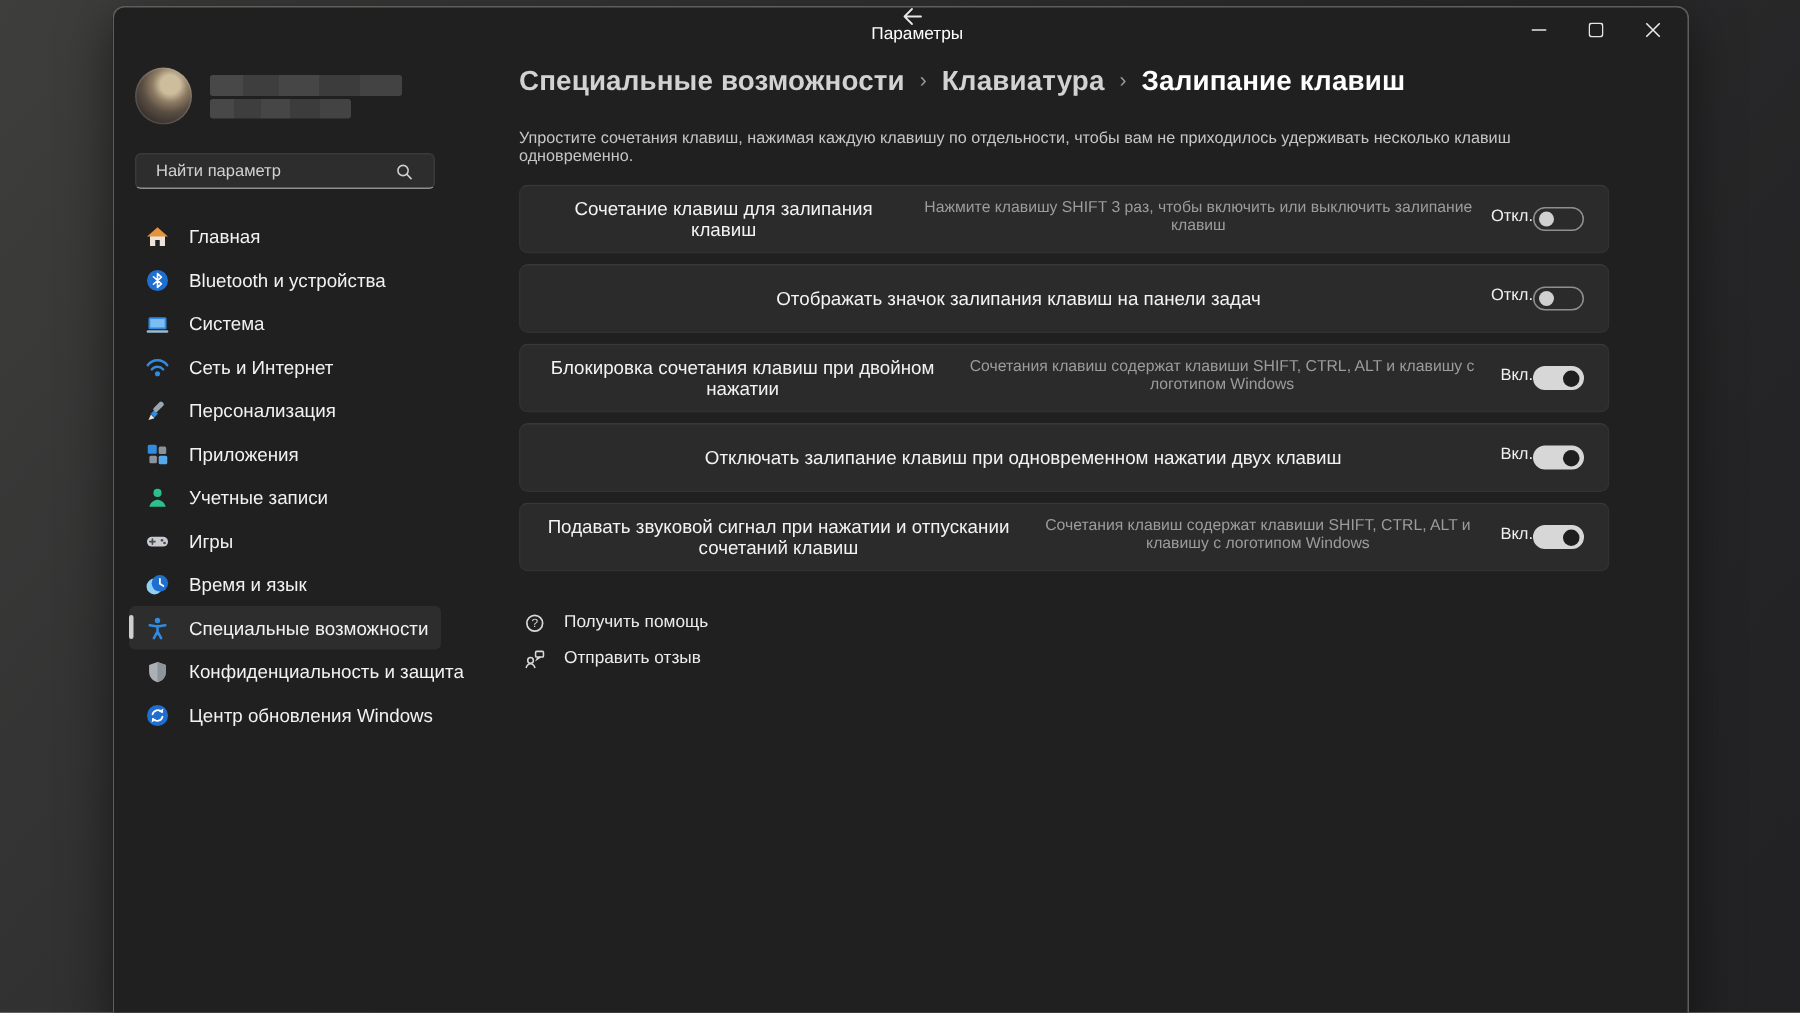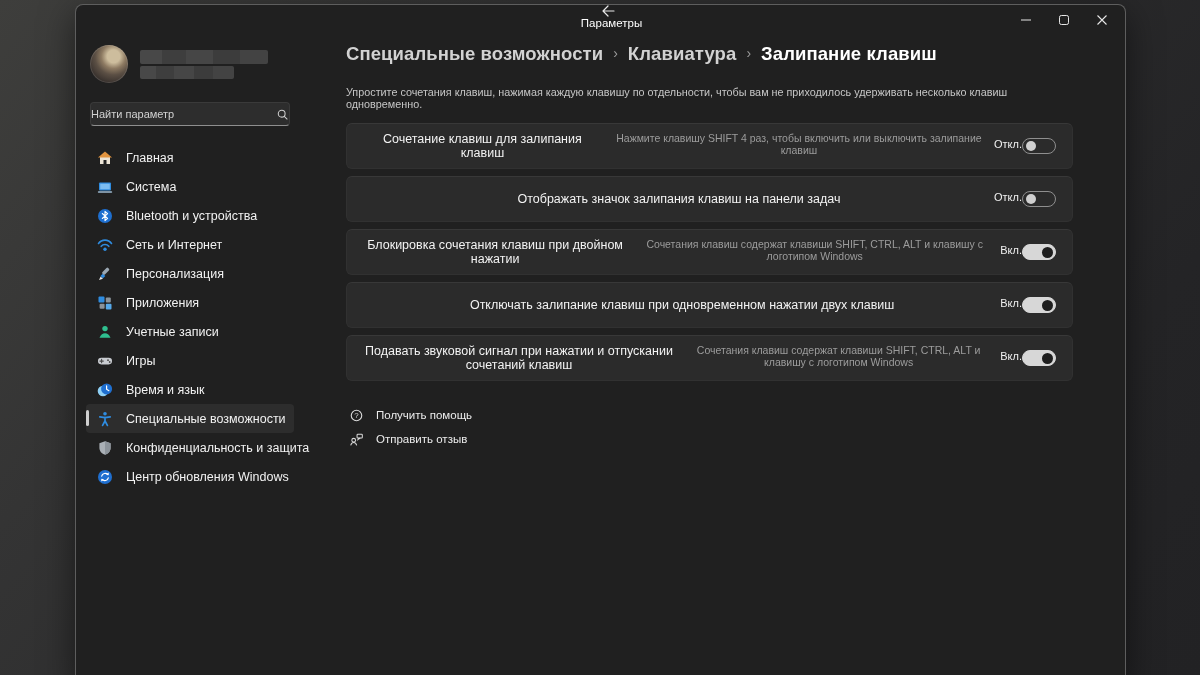--- a/index.html
+++ b/index.html
@@ -29,21 +29,21 @@
     box-shadow:inset 0 0 0 1px rgba(255,255,255,0.12);
   }
   .name-redact { margin-left:12px; }
   .nr-row { border-radius:2px; filter:blur(0.3px);
     background:linear-gradient(90deg,#484848 0 17%,#3e3e3e 17% 36%,#464646 36% 57%,#3c3c3c 57% 78%,#434343 78% 100%); }
   .nr-row.r1 { width:128px; height:14px; }
   .nr-row.r2 { width:94px; height:13px; margin-top:2px; }
   .search-box {
     position:absolute; left:14px; top:67px; width:200px; height:24px;
     background:#2d2d2d; border:1px solid #3a3a3a; border-bottom:1px solid #8f8f8f;
-    border-radius:4px; display:flex; align-items:center; padding:0 0;
+    border-radius:4px; display:flex; align-items:center; padding:0 13px;
   }
   .search-input { flex:1; background:transparent; border:none; outline:none; color:#e3e3e3; font-size:11px; font-family:"Liberation Sans",sans-serif; }
   .search-input::placeholder { color:#d2d2d2; }
   
   .nav { position:absolute; left:10px; top:108px; width:208px; }
   .nav-item { position:relative; height:29px; display:flex; align-items:center; padding-left:11px; border-radius:4px; cursor:pointer; }
   .nav-item.selected { background:#2d2d2d; }
   .nav-item .pill { display:none; }
   .nav-item.selected .pill { display:block; position:absolute; left:0; top:6px; width:3px; height:16px; border-radius:2px; background:#cfcfcf; }
   .nav-label { margin-left:13px; font-size:12.5px; color:#f2f2f2; white-space:nowrap; }
@@ -138,35 +138,35 @@
             <svg width="16" height="16" viewBox="0 0 16 16">
               <path d="M3 7 H13 V14 H9.5 V10 H6.5 V14 H3 Z" fill="#ece4d6"></path>
               <path d="M8 1.5 L15 7.6 H1 Z" fill="#e2943f"></path>
             </svg>
           </span>
           <span class="nav-label">Главная</span>
         </div>
         <div class="nav-item">
           <span class="icon">
             <svg width="16" height="16" viewBox="0 0 16 16">
+              <circle cx="8" cy="8" r="7" fill="#1e6fd0"></circle>
+              <path d="M5.3 5.5 L10.6 10.3 L8 12.6 L8 3.4 L10.6 5.7 L5.3 10.5" fill="none" stroke="#ffffff" stroke-width="1.1" stroke-linejoin="round" stroke-linecap="round"></path>
+            </svg>
+          </span>
+          <span class="nav-label">Bluetooth и устройства</span>
+        </div>
+        <div class="nav-item">
+          <span class="icon">
+            <svg width="16" height="16" viewBox="0 0 16 16">
               <rect x="2" y="3.5" width="12" height="8" rx="1" fill="#2f8ce0"></rect>
               <rect x="3.2" y="4.7" width="9.6" height="5.6" fill="#7dbdf2"></rect>
               <rect x="0.8" y="12.2" width="14.4" height="1.6" rx="0.8" fill="#9db9cf"></rect>
             </svg>
           </span>
           <span class="nav-label">Система</span>
-        </div>
-        <div class="nav-item">
-          <span class="icon">
-            <svg width="16" height="16" viewBox="0 0 16 16">
-              <circle cx="8" cy="8" r="7" fill="#1e6fd0"></circle>
-              <path d="M5.3 5.5 L10.6 10.3 L8 12.6 L8 3.4 L10.6 5.7 L5.3 10.5" fill="none" stroke="#ffffff" stroke-width="1.1" stroke-linejoin="round" stroke-linecap="round"></path>
-            </svg>
-          </span>
-          <span class="nav-label">Bluetooth и устройства</span>
         </div>
         <div class="nav-item">
           <span class="icon">
             <svg width="16" height="16" viewBox="0 0 16 16">
               <path d="M1.5 6.5 A8 8 0 0 1 14.5 6.5" fill="none" stroke="#2f8ce0" stroke-width="1.6" stroke-linecap="round"></path>
               <path d="M4.2 9.3 A5 5 0 0 1 11.8 9.3" fill="none" stroke="#2f8ce0" stroke-width="1.6" stroke-linecap="round"></path>
               <circle cx="8" cy="12.2" r="1.7" fill="#2f8ce0"></circle>
             </svg>
           </span>
           <span class="nav-label">Сеть и Интернет</span>
@@ -262,21 +262,21 @@
         <span class="bc-sep">›</span>
         <span class="bc-item">Клавиатура</span>
         <span class="bc-sep">›</span>
         <span class="bc-item current">Залипание клавиш</span>
       </div>
     <div class="description">Упростите сочетания клавиш, нажимая каждую клавишу по отдельности, чтобы вам не приходилось удерживать несколько клавиш одновременно.</div>
     <div class="settings-list">
         <div class="card">
           <div class="card-text">
             <div class="card-title">Сочетание клавиш для залипания клавиш</div>
-            <div class="card-subtitle">Нажмите клавишу SHIFT 4 раз, чтобы включить или выключить залипание клавиш</div>
+            <div class="card-subtitle">Нажмите клавишу SHIFT 3 раз, чтобы включить или выключить залипание клавиш</div>
           </div>
           <div class="card-right">
             <span class="state-label">Откл.</span>
             <div class="toggle off">
               <span class="knob"></span>
             </div>
           </div>
         </div>
         <div class="card">
           <div class="card-text">

